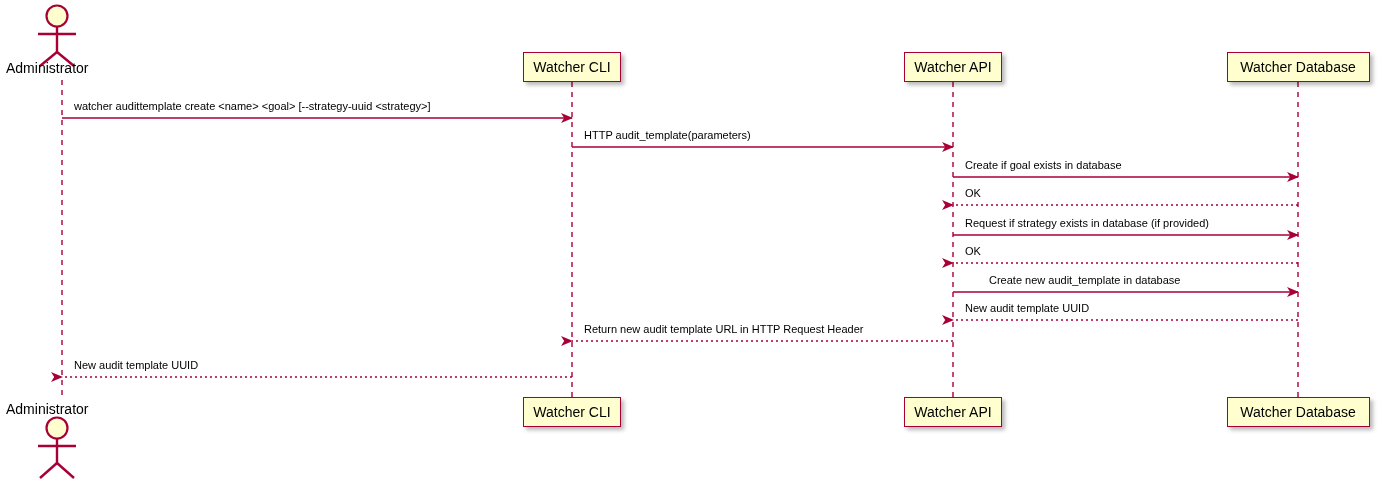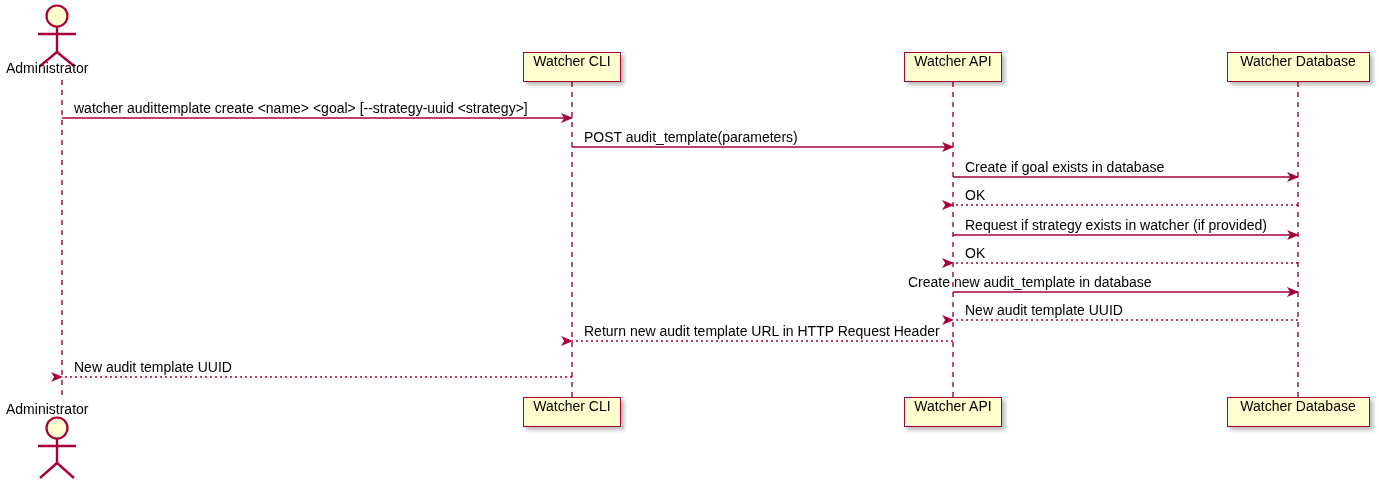--- a/index.html
+++ b/index.html
@@ -23,37 +23,37 @@
     width: 1379px;
     height: 483px;
   }
   .participant-box {
     position: absolute;
     box-sizing: border-box;
     background: #FEFECE;
     border: 1.5px solid #A80036;
     box-shadow: 3px 3px 4px rgba(0,0,0,0.28);
     display: flex;
-    align-items: flex-start;
+    align-items: center;
     justify-content: center;
     font-size: 14px;
     color: #000000;
     white-space: nowrap;
     z-index: 5;
   }
   .actor-label {
     position: absolute;
     font-size: 14px;
     color: #000000;
     white-space: nowrap;
     z-index: 5;
   }
   .msg-label {
     position: absolute;
-    font-size: 14px;
+    font-size: 11px;
     color: #000000;
     white-space: nowrap;
     z-index: 6;
     background: transparent;
   }
 </style>
 </head>
 <body>
 
 <div id="diagram">
@@ -123,24 +123,24 @@
       <div class="participant-box" style="left: 904px; top: 397px; width: 98px; height: 30px;">
         <span>Watcher API</span>
       </div>
       <div class="participant-box" style="left: 1226.5px; top: 52px; width: 143px; height: 30px;">
         <span>Watcher Database</span>
       </div>
       <div class="participant-box" style="left: 1226.5px; top: 397px; width: 143px; height: 30px;">
         <span>Watcher Database</span>
       </div>
       <div class="msg-label" style="top: 100px; left: 74px;">watcher audittemplate create &lt;name&gt; &lt;goal&gt; [--strategy-uuid &lt;strategy&gt;]</div>
-      <div class="msg-label" style="top: 129px; left: 584px;">POST audit_template(parameters)</div>
+      <div class="msg-label" style="top: 129px; left: 584px;">HTTP audit_template(parameters)</div>
       <div class="msg-label" style="top: 159px; left: 965px;">Create if goal exists in database</div>
       <div class="msg-label" style="top: 187px; left: 965px;">OK</div>
-      <div class="msg-label" style="top: 217px; left: 965px;">Request if strategy exists in watcher (if provided)</div>
+      <div class="msg-label" style="top: 217px; left: 965px;">Request if strategy exists in database (if provided)</div>
       <div class="msg-label" style="top: 245px; left: 965px;">OK</div>
-      <div class="msg-label" style="top: 274px; left: 908px; text-align: center;">Create new audit_template in database</div>
+      <div class="msg-label" style="top: 274px; left: 989px; text-align: center;">Create new audit_template in database</div>
       <div class="msg-label" style="top: 302px; left: 965px;">New audit template UUID</div>
       <div class="msg-label" style="top: 323px; left: 584px;">Return new audit template URL in HTTP Request Header</div>
       <div class="msg-label" style="top: 359px; left: 74px;">New audit template UUID</div>
     </div>
 
 </div>
 
 </body></html>

